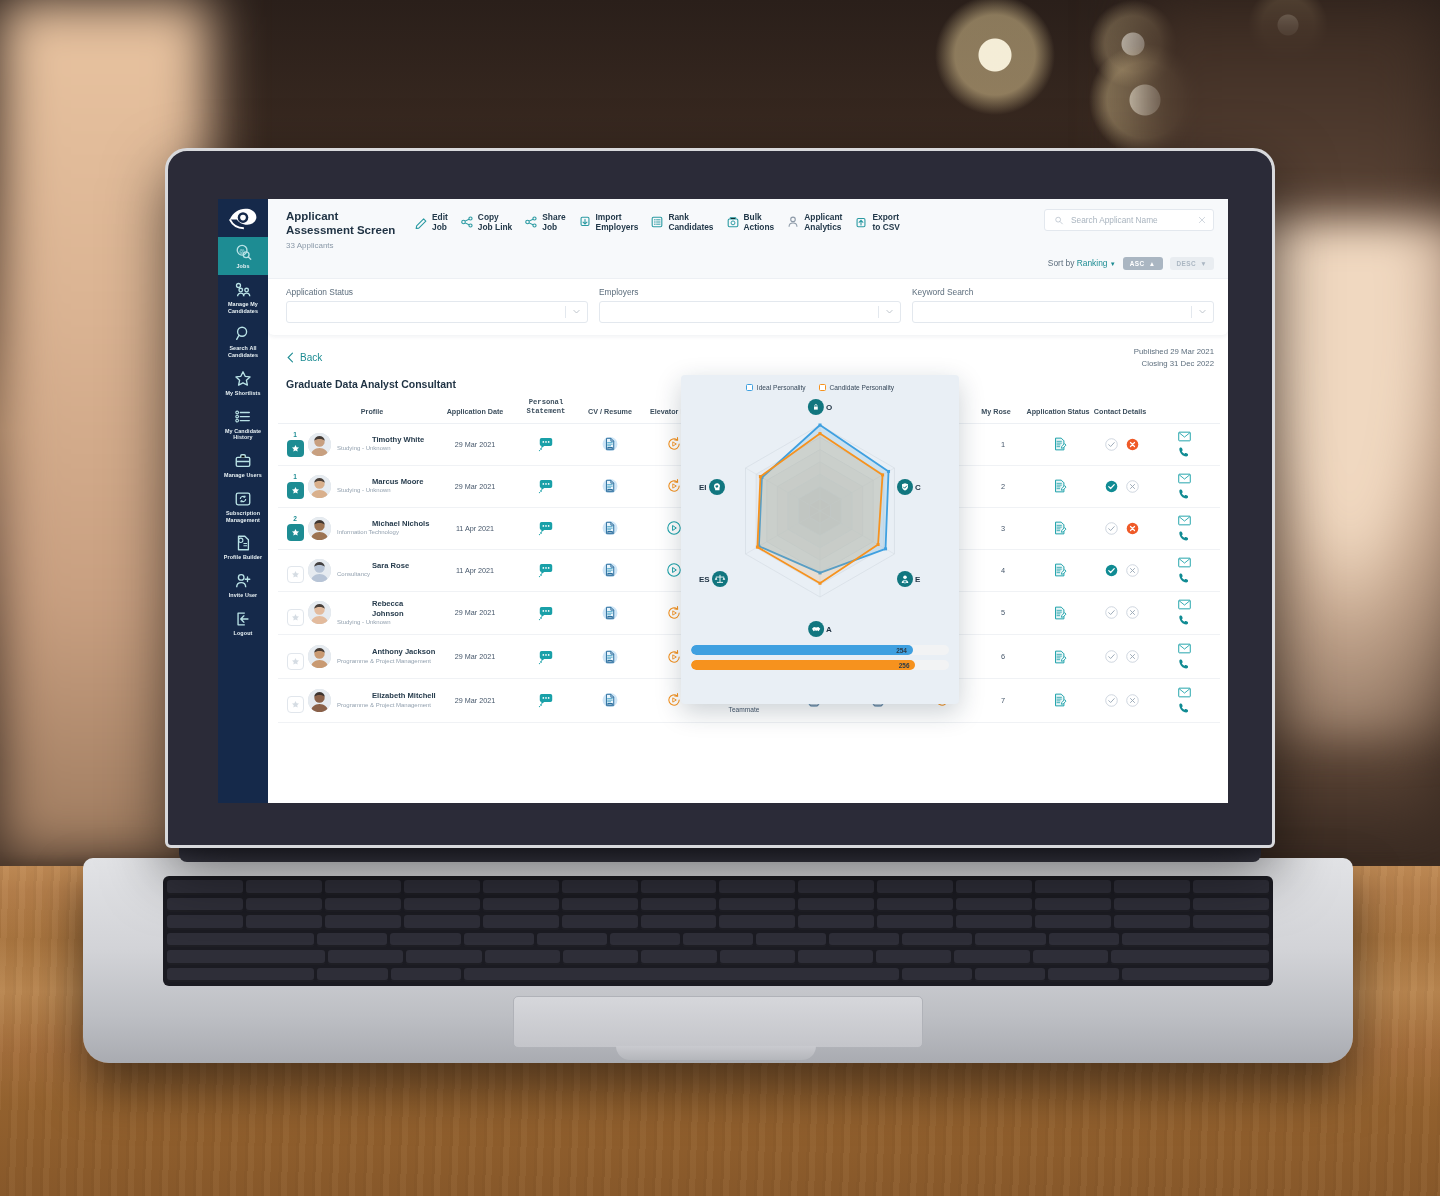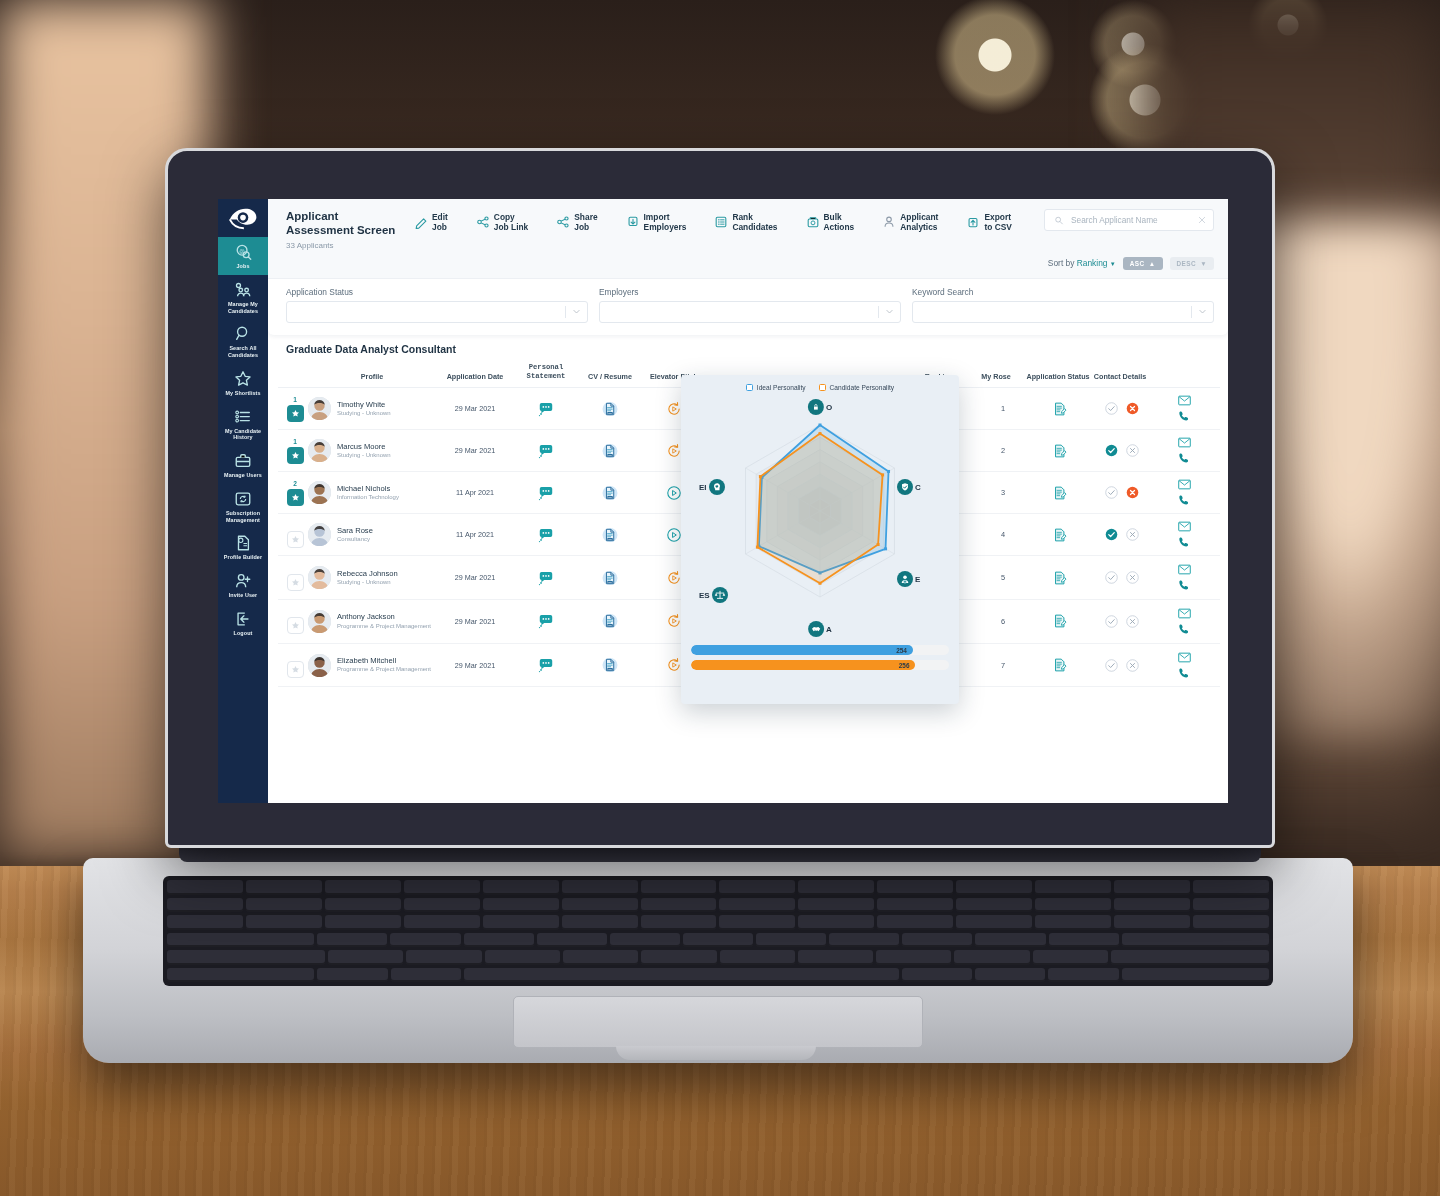--- a/index.html
+++ b/index.html
@@ -121,21 +121,21 @@
 
   
   #header-card {
     background:#f7f9fb; border-bottom:1px solid #eef1f5;
     padding:10px 14px 8px 18px;
   }
   #header-top { display:flex; align-items:flex-start; gap:10px; }
   #title-block { width:118px; flex:0 0 118px; }
   #page-title { font-size:11.5px; font-weight:700; color:#1f3243; line-height:1.25; }
   #applicant-count { font-size:8px; color:#8a99a8; margin-top:3px; }
-  #actions { display:flex; align-items:flex-start; gap:28px; flex:1; padding-top:3px; }
+  #actions { display:flex; align-items:flex-start; gap:12px; flex:1; padding-top:3px; }
   .action {
     display:flex; align-items:center; gap:4px; cursor:pointer; white-space:nowrap;
   }
   .action-label { font-size:8.4px; font-weight:700; color:#23394a; line-height:1.2; text-align:left; }
   .ico-t { width:14px; height:14px; flex:0 0 14px; }
   #search-wrap {
     margin-left:auto; width:170px; height:22px; background:#fff;
     border:1px solid #e3e8ee; border-radius:3px;
     display:flex; align-items:center; gap:5px; padding:0 7px;
   }
@@ -199,21 +199,21 @@
   .star-btn {
     width:17px; height:17px; border-radius:4px; display:flex; align-items:center; justify-content:center;
     background:#1d8c93; cursor:pointer;
   }
   .star-btn.off { background:#fff; border:1px solid #e1e6ec; }
   .c-profile { width:128px; flex:0 0 128px; display:flex; align-items:center; gap:6px; }
   .avatar {
     width:23px; height:23px; border-radius:50%; flex:0 0 23px; overflow:hidden;
     background:#d7dde3;
   }
-  .pname { font-size:7.6px; font-weight:400; color:#273c4d; line-height:1.25; }
+  .pname { font-size:7.6px; font-weight:700; color:#273c4d; line-height:1.25;margin-left:35px; }
   .psub { font-size:6px; color:#94a2b0; line-height:1.3; margin-top:1px; }
   .c-date { width:78px; flex:0 0 78px; text-align:center; font-size:7.2px; color:#45566a; }
   .c-ico { width:64px; flex:0 0 64px; display:flex; justify-content:center; }
   .c-traits {
     width:76px; flex:0 0 76px; text-align:center; font-size:6.6px;
     color:#45566a; line-height:1.55;
   }
   .c-assess { width:64px; flex:0 0 64px; display:flex; justify-content:center; }
   .c-rank { width:58px; flex:0 0 58px; text-align:center; font-size:7.4px; color:#45566a; }
   .c-notes { width:56px; flex:0 0 56px; display:flex; justify-content:center; }
@@ -597,20 +597,32 @@
                 <div class="filter-label">Keyword Search</div>
      <div class="filter-field">
        <div class="divider-v"></div>
        <svg class="caret" viewBox="0 0 12 12">
          <path d="M2.5 4.5L6 8l3.5-3.5" fill="none" stroke="#7e8b99" stroke-width="1.2" stroke-linecap="round"></path>
        </svg>
      </div>
               </div>
             </div>
 
+          <div id="backrow">
+            <div id="back">
+              <svg style="width:9px;height:11px" viewBox="0 0 10 14">
+                <path d="M7.5 1.5L2 7l5.5 5.5" fill="none" stroke="#1d8c93" stroke-width="1.4" stroke-linecap="round"></path>
+              </svg>
+              <span id="back-label">Back</span>
+            </div>
+            <div id="dates">
+              <div>Published 29 Mar 2021</div>
+              <div>Closing 31 Dec 2022</div>
+            </div>
+          </div>
 
           <div id="job-title">Graduate Data Analyst Consultant</div>
 
           <div id="table">
             <div class="thead" id="thead">
                 <div class="th" style="width: 26px; flex: 0 0 26px;"></div>
                 <div class="th" style="width: 128px; flex: 0 0 128px;">Profile</div>
                 <div class="th" style="width: 78px; flex: 0 0 78px;">Application Date</div>
                 <div class="th" style="width: 64px; flex: 0 0 64px; font-family: Liberation Mono, monospace;">Personal Statement</div>
                 <div class="th" style="width: 64px; flex: 0 0 64px;">CV / Resume</div>
@@ -1390,21 +1402,21 @@
               </div>
               <div class="ax-badge" style="left: 50%; top: 228px; transform: translateX(-50%);">
                 <span class="badge-circle">
                   <svg viewBox="0 0 16 16" width="12" height="12">
                     <path d="M2.5 7.5l2.6-2.2 3 .6 3-.6 2.4 2.2-2.2 3.6-2-1.4-1.2 1-1.4-1-2 1.4z" fill="#fff"></path>
                     <path d="M5.5 8.5l1.6 1.3" stroke="#9fd4da" stroke-width=".8"></path>
                   </svg>
                 </span>
                 <span>A</span>
               </div>
-              <div class="ax-badge" style="left: 8px; top: 194px; transform: translateX(0px);">
+              <div class="ax-badge" style="left: 8px; top: 178px; transform: translateX(0px);">
                 <span>ES</span>
                 <span class="badge-circle">
                   <svg viewBox="0 0 16 16" width="12" height="12">
                     <path d="M8 3v9M4.5 12.5h7" stroke="#fff" stroke-width="1.2" stroke-linecap="round"></path>
                     <path d="M2.5 5.4h11" stroke="#fff" stroke-width="1.1"></path>
                     <path d="M1 9l1.8-3.6L4.6 9z" fill="#fff"></path>
                     <path d="M11.4 9l1.8-3.6L15 9z" fill="#fff"></path>
                   </svg>
                 </span>
               </div>

